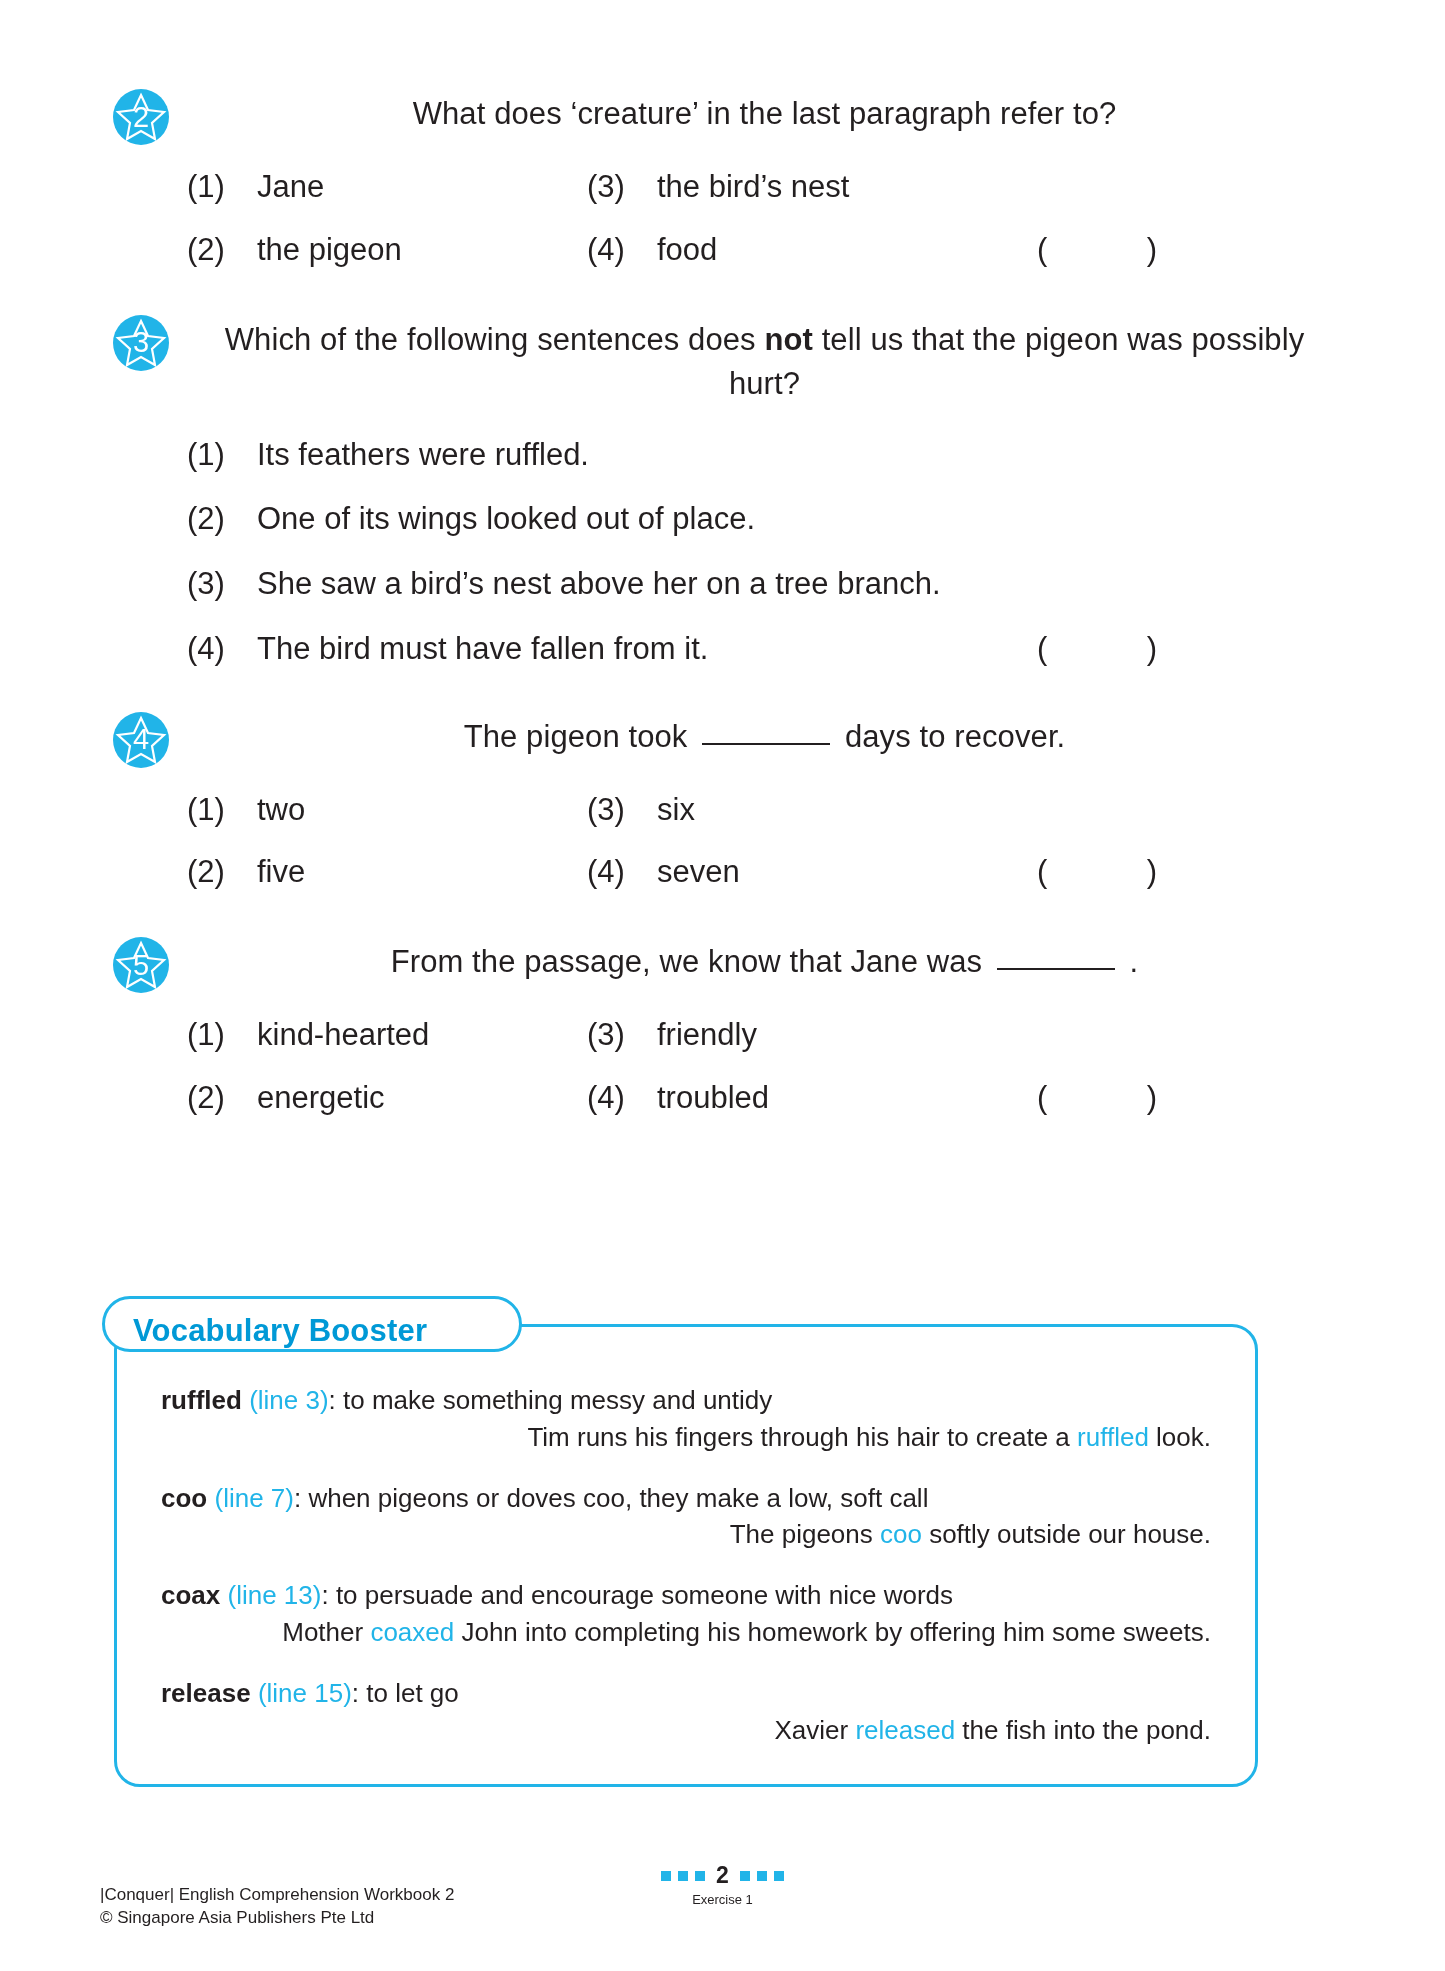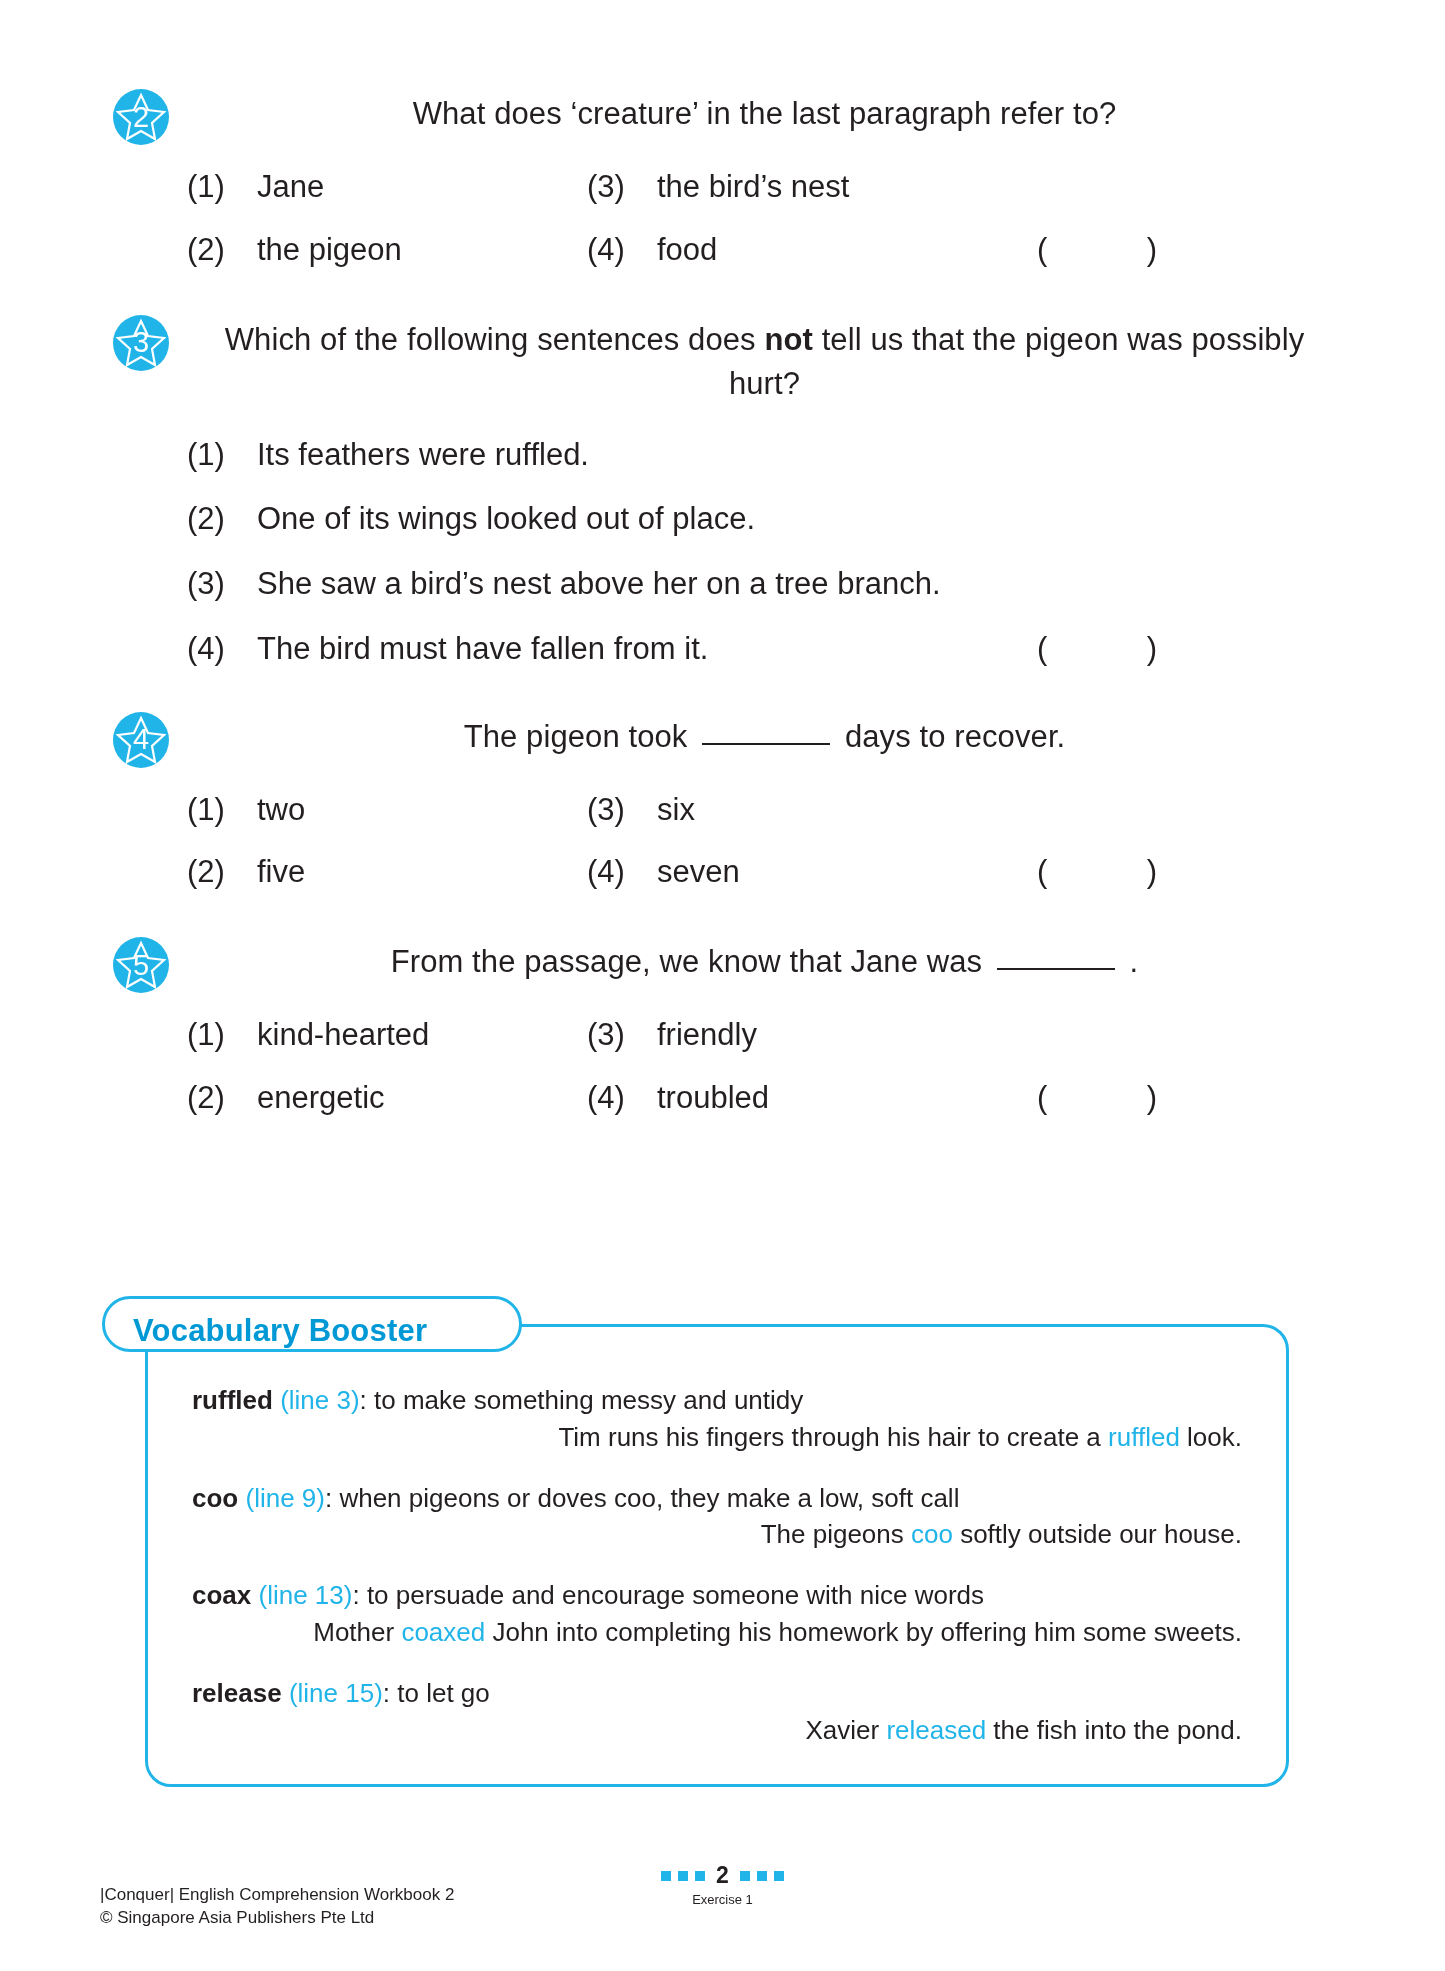--- a/index.html
+++ b/index.html
@@ -163,21 +163,21 @@
     min-width: 420px;
   }
   .vocab-tab-label {
     color: #0099d6;
     font-size: 31px;
     font-weight: bold;
     letter-spacing: 0.2px;
   }
   .vocab-box {
     position: absolute;
-    left: 43px;
+    left: 12px;
     top: 28px;
     width: 1144px;
     box-sizing: border-box;
     border: 3px solid #21b4e8;
     border-radius: 26px;
     padding: 56px 44px 34px 44px;
     background: #ffffff;
   }
   .vocab-entry {
     margin-bottom: 26px;
@@ -424,21 +424,21 @@
 
   <div class="vocab">
     <div class="vocab-box">
       <div class="vocab-entry">
         <span class="vw">ruffled</span>
         <span class="vline">(line 3)</span><span>: to make something messy and untidy</span>
         <span class="vex"><span>Tim runs his fingers through his hair to create a </span><span class="vhl">ruffled</span><span> look.</span></span>
       </div>
       <div class="vocab-entry">
         <span class="vw">coo</span>
-        <span class="vline">(line 9)</span><span>: when pigeons or doves coo, they make a low, soft call</span>
+        <span class="vline">(line 7)</span><span>: when pigeons or doves coo, they make a low, soft call</span>
         <span class="vex"><span>The pigeons </span><span class="vhl">coo</span><span> softly outside our house.</span></span>
       </div>
       <div class="vocab-entry">
         <span class="vw">coax</span>
         <span class="vline">(line 13)</span><span>: to persuade and encourage someone with nice words</span>
         <span class="vex"><span>Mother </span><span class="vhl">coaxed</span><span> John into completing his homework by offering him some sweets.</span></span>
       </div>
       <div class="vocab-entry">
         <span class="vw">release</span>
         <span class="vline">(line 15)</span><span>: to let go</span>

